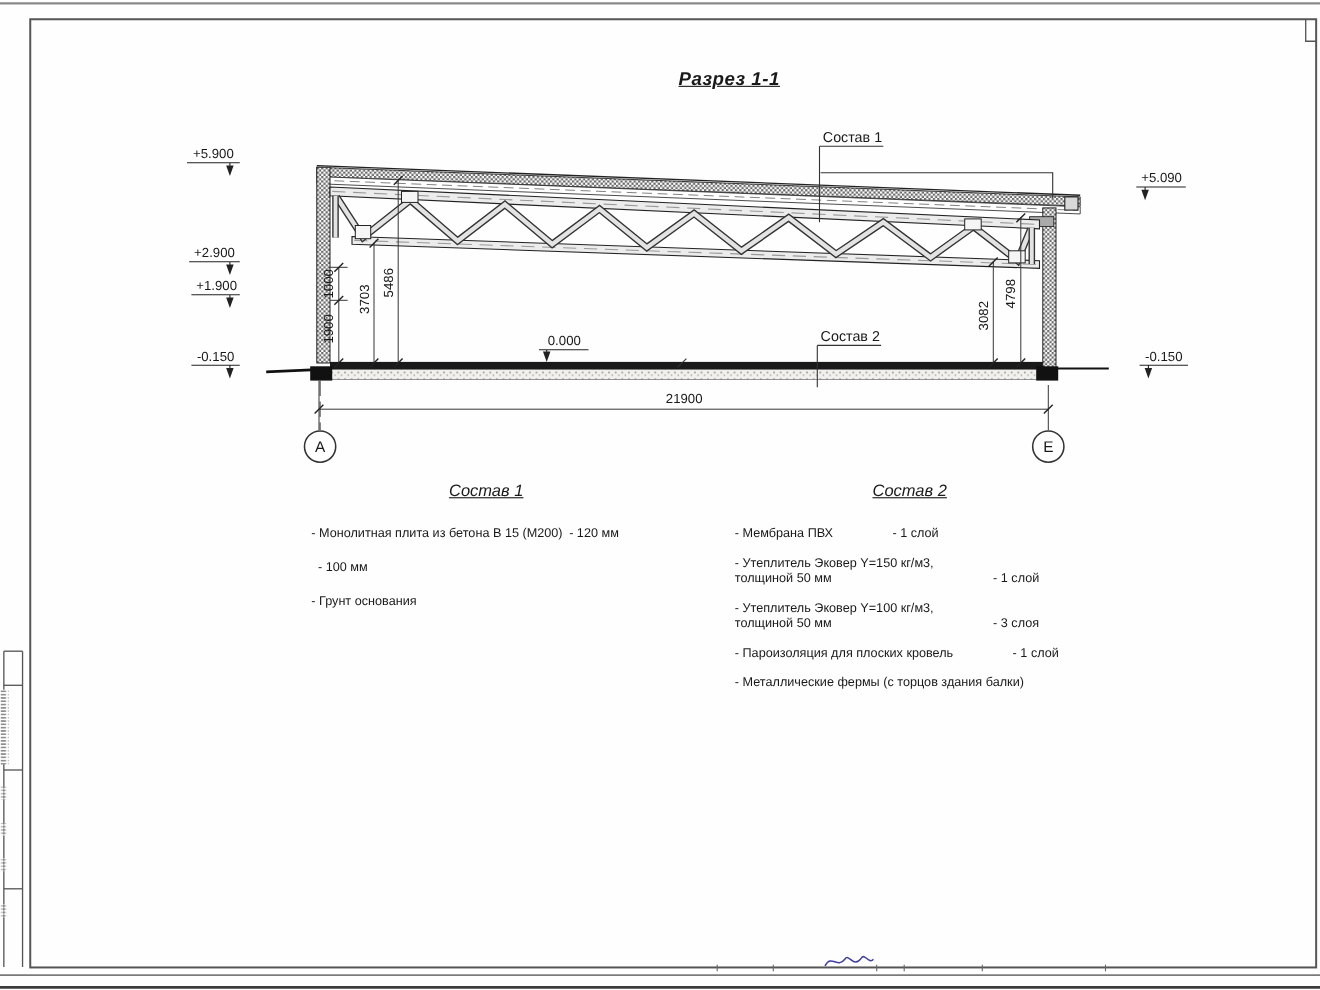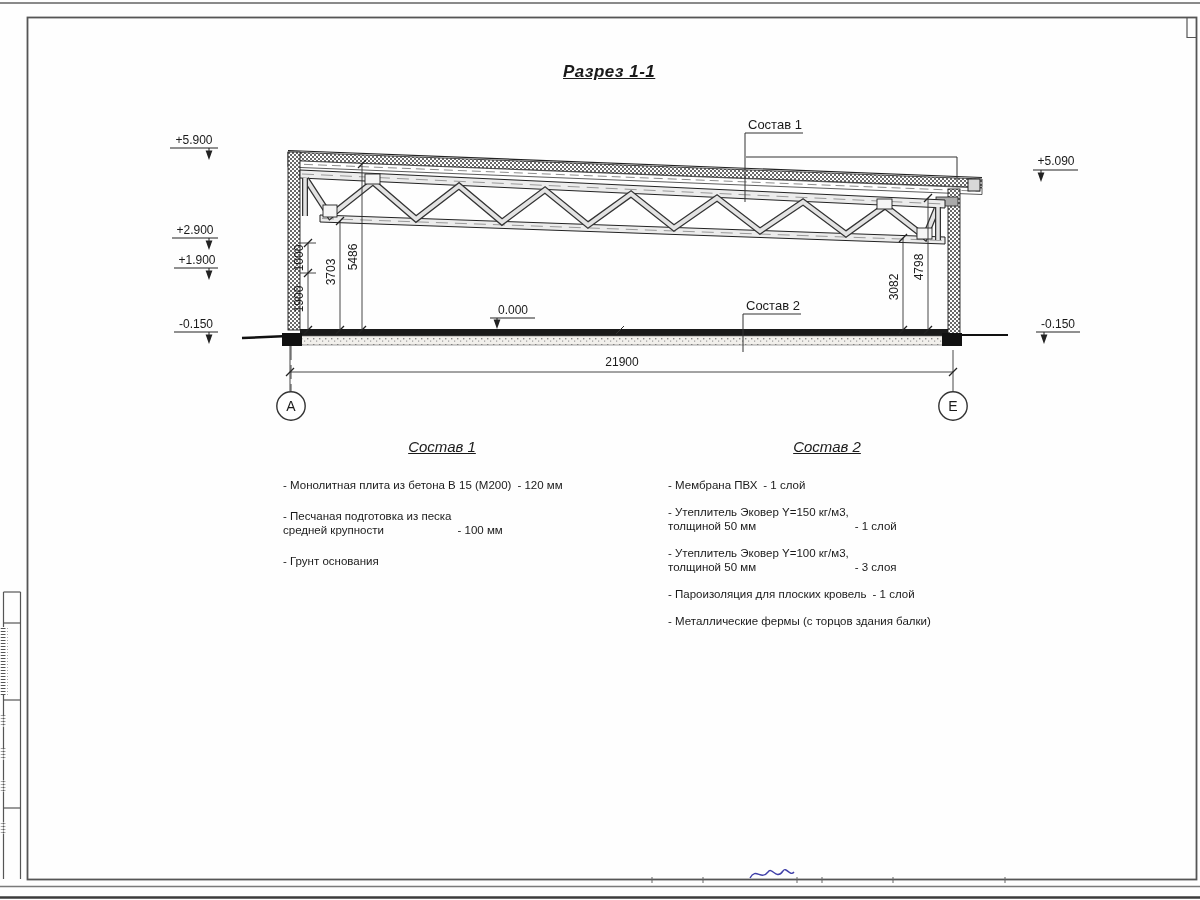--- a/index.html
+++ b/index.html
@@ -1,33 +1,33 @@
 <!DOCTYPE html>
 <html><head>
 <meta charset="utf-8">
 <style>
   html,body{margin:0;padding:0;background:#ffffff;}
   .page{position:relative;width:1200px;height:900px;background:#fefefe;overflow:hidden;
         font-family:"Liberation Sans",sans-serif;color:#1a1a1a;}
   svg{position:absolute;left:0;top:0;}
   svg text{font-family:"Liberation Sans",sans-serif;fill:#1a1a1a;}
   .ovl{position:absolute;}
-  .dwg-title{left:563px;top:62px;width:200px;
+  .dwg-title{left:563px;top:62px;width:200px;text-align:center;
              font-size:17px;font-style:italic;font-weight:bold;
              text-decoration:underline;letter-spacing:.5px;}
   .comp{width:318px;font-size:11.5px;line-height:14px;}
   .comp .comp-title{text-align:center;font-size:15px;font-style:italic;
                     text-decoration:underline;margin-bottom:24px;}
   .comp .row{display:flex;align-items:flex-end;}
   .comp .nm{white-space:pre-line;}
   .comp .val{white-space:nowrap;padding-left:6px;}
   .comp1{left:283px;top:440px;}
   .comp1 .row{margin-bottom:17px;}
   .comp2{left:668px;top:440px;}
-  .comp2 .row{margin-bottom:13px;}
+  .comp2 .row{margin-bottom:13px;gap:48px;}
 </style>
 </head>
 <body>
 
 <div class="page">
 
 <svg width="1200" height="900" viewBox="0 0 1200 900">
   <defs>
     <pattern id="checker" width="4" height="4" patternUnits="userSpaceOnUse">
       <rect width="4" height="4" fill="#ffffff"></rect>
@@ -200,22 +200,20 @@
 
 <div class="ovl dwg-title">Разрез 1-1</div>
 
 <div class="ovl comp comp1">
   <div class="comp-title">Состав 1</div>
   <div class="row">
     <span class="nm">- Монолитная плита из бетона В 15 (М200)</span>
     <span class="val">- 120 мм</span>
   </div>
   <div class="row">
-    <span class="nm">- Песчаная подготовка из песка
-средней крупности</span>
     <span class="val">- 100 мм</span>
   </div>
   <div class="row">
     <span class="nm">- Грунт основания</span>
     <span class="val"></span>
   </div>
 </div>
 
 <div class="ovl comp comp2">
   <div class="comp-title">Состав 2</div>

